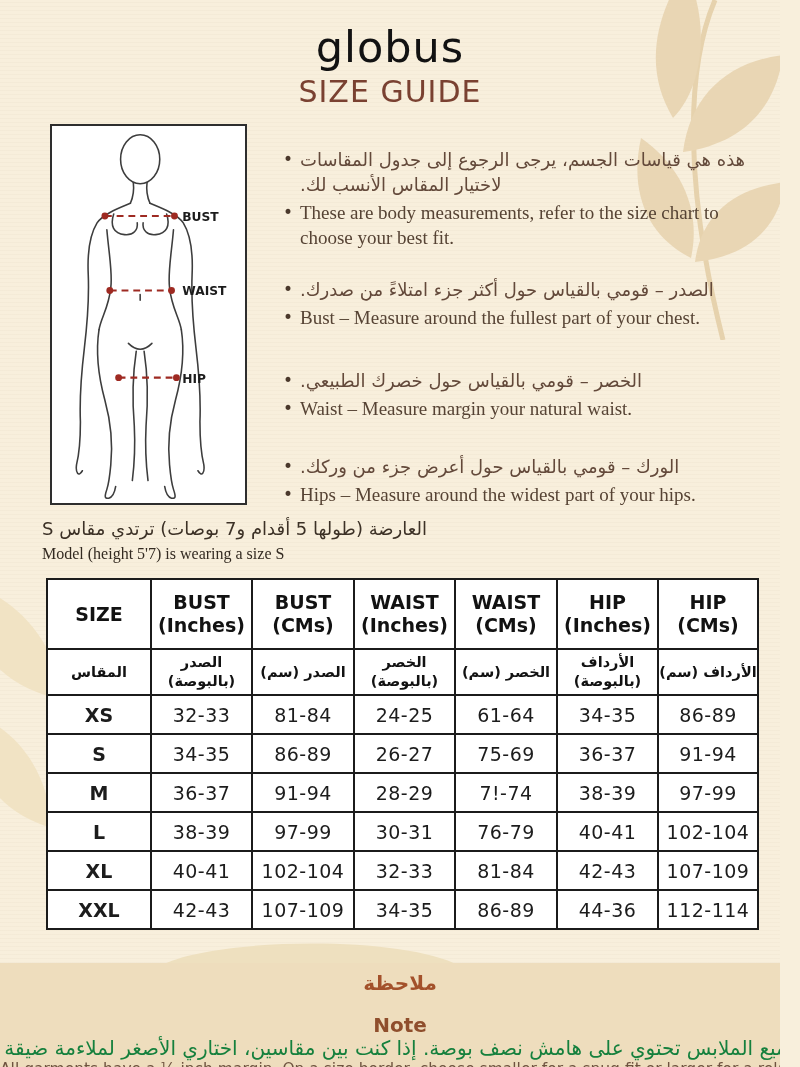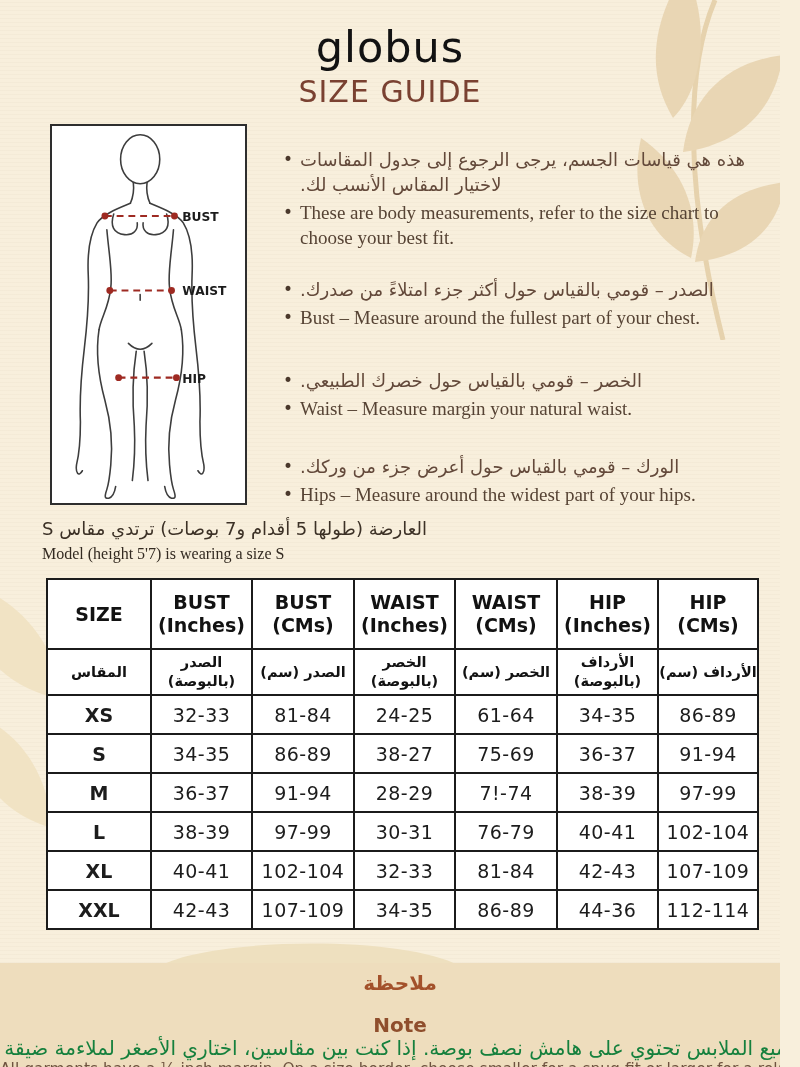--- a/index.html
+++ b/index.html
@@ -262,21 +262,21 @@
           <td>81-84</td>
           <td>24-25</td>
           <td>61-64</td>
           <td>34-35</td>
           <td>86-89</td>
         </tr>
         <tr class="data-row">
           <td class="size-cell">S</td>
           <td>34-35</td>
           <td>86-89</td>
-          <td>38-27</td>
+          <td>26-27</td>
           <td>75-69</td>
           <td>36-37</td>
           <td>91-94</td>
         </tr>
         <tr class="data-row">
           <td class="size-cell">M</td>
           <td>36-37</td>
           <td>91-94</td>
           <td>28-29</td>
           <td>7!-74</td>

